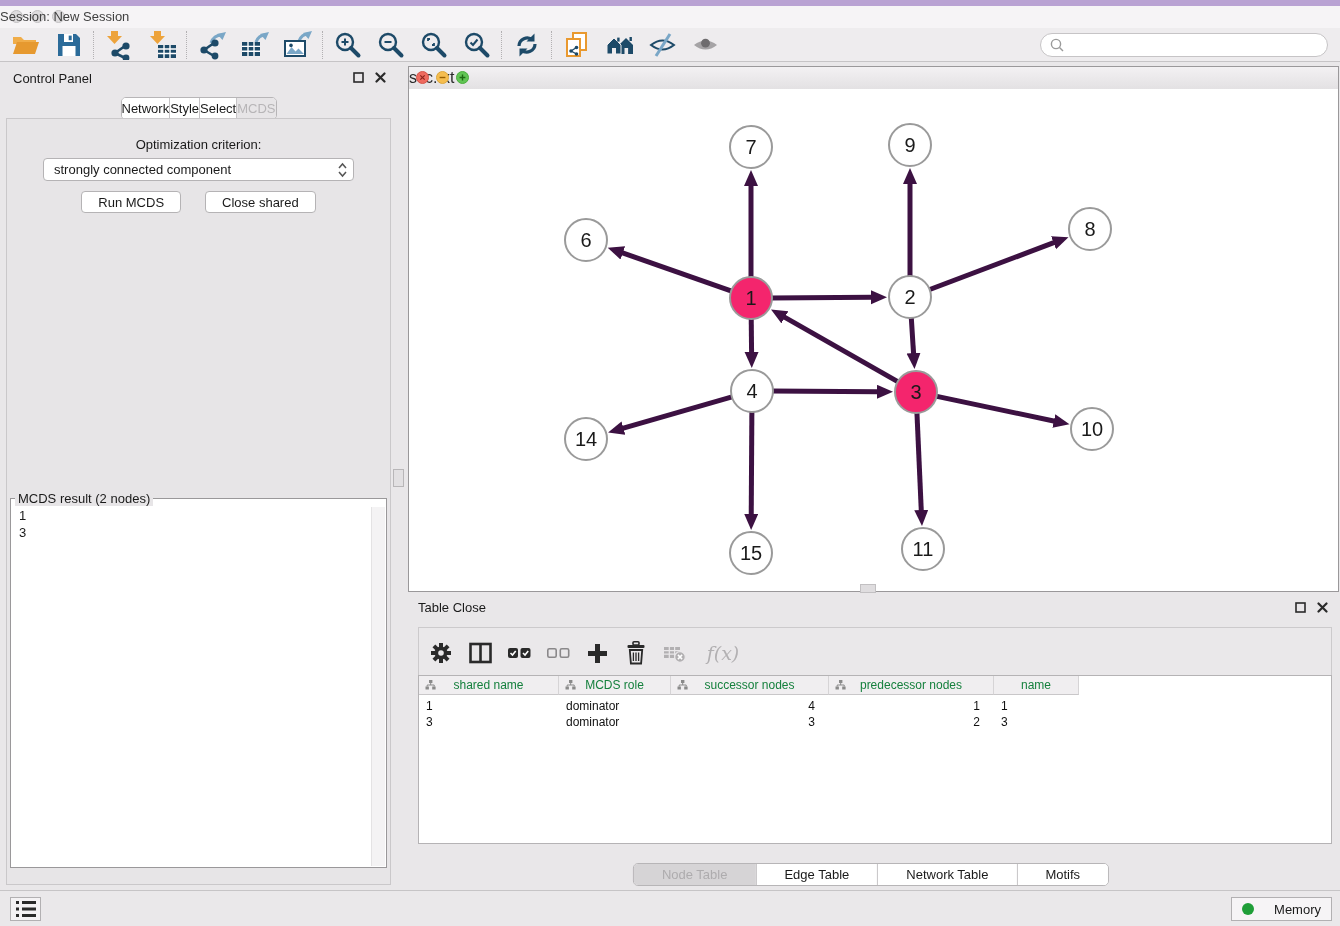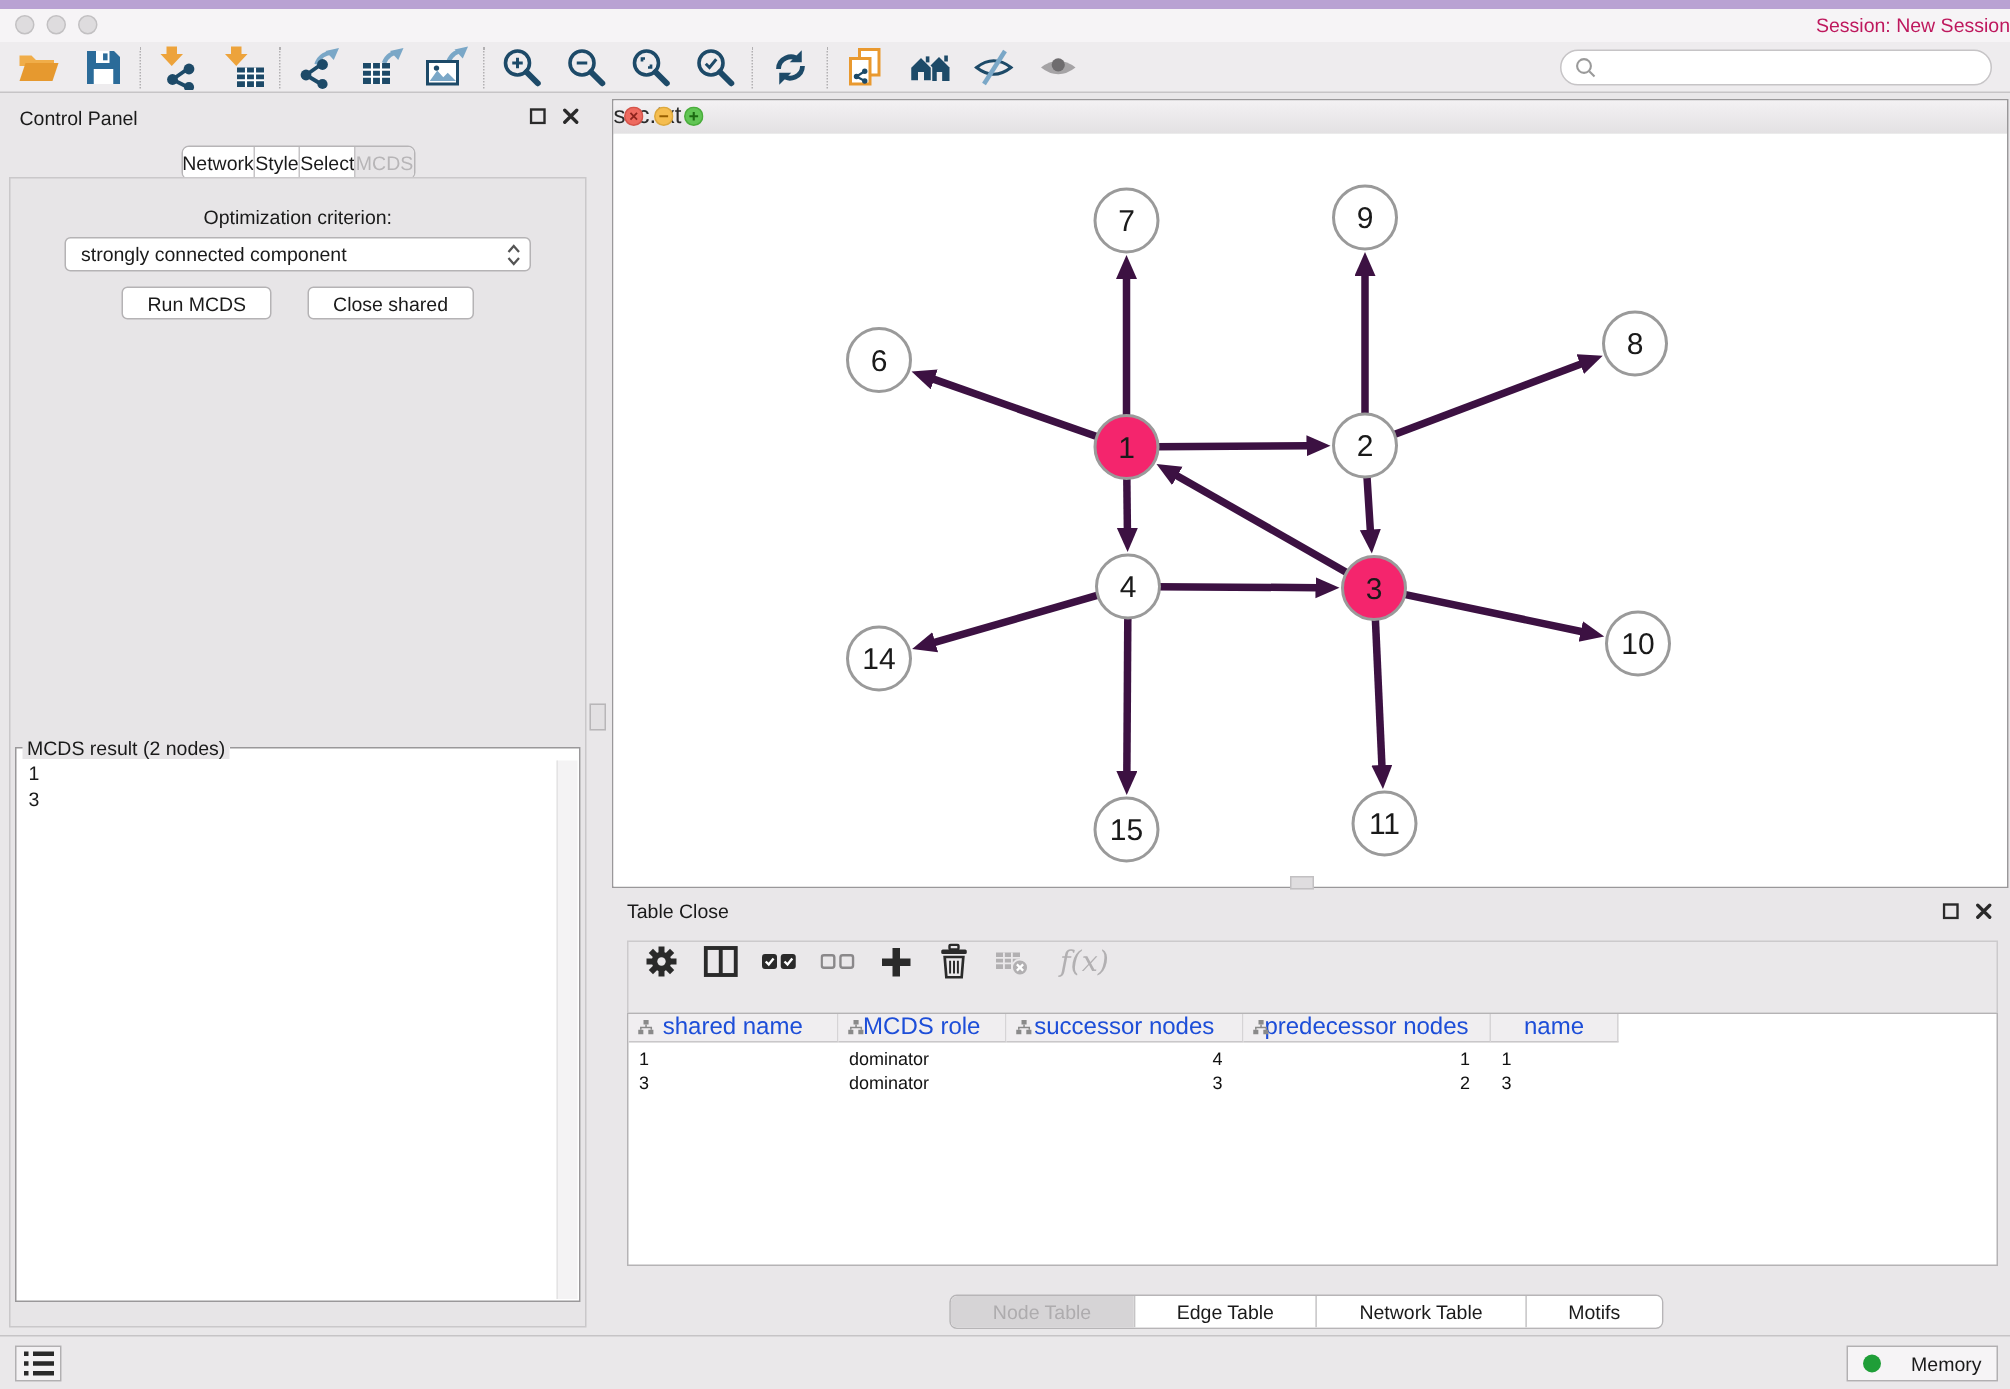--- a/index.html
+++ b/index.html
@@ -3,21 +3,21 @@
 <meta charset="utf-8">
 <style>
   html,body{margin:0;padding:0;background:#d8d6d8}
   #app{position:relative;width:1340px;height:926px;background:#e9e7e9;
        font-family:"Liberation Sans",sans-serif;overflow:hidden;color:#1a1a1a}
   svg{display:block}
 
   
   .mac-strip{position:absolute;top:0;left:0;right:0;height:6px;background:#b9a2d3}
   .mac-titlebar{position:absolute;top:6px;left:0;right:0;height:22px;background:#f6f4f6;border-bottom:1px solid #d2d0d2}
-  .mac-title{position:absolute;width:100%;text-align:right;top:3px;font-size:13px;color:#be185d}
+  .mac-title{position:absolute;width:100%;text-align:left;top:3px;font-size:13px;color:#404040}
   .mac-lights{position:absolute;left:10px;top:4px;display:flex;gap:8px}
   .mac-light{width:13px;height:13px;border-radius:50%;background:#dedcde;border:1px solid #c2c0c2;box-sizing:border-box}
 
   
   .toolbar{position:absolute;top:28px;left:0;right:0;height:34px;background:#eeecee;
            border-bottom:1px solid #c6c4c6;display:flex;align-items:center;padding:0 4px;box-sizing:border-box}
   .tb-btn{width:43px;height:30px;display:flex;align-items:center;justify-content:center;flex:0 0 auto}
   .tb-sep{width:0;height:28px;border-left:1px dotted #b2b0b2;margin:0 3px;flex:0 0 auto}
   .tb-search{margin-left:auto;margin-right:8px;width:288px;height:24px;background:#fff;border:1px solid #c6c4c6;
              border-radius:12px;display:flex;align-items:center;padding:0 9px;gap:6px;box-sizing:border-box}
@@ -54,27 +54,27 @@
   .net-lights{position:absolute;left:7px;top:4px;display:flex;gap:7px}
   .net-canvas{position:absolute;left:0;top:22px;right:0;bottom:0;background:#fff;overflow:hidden}
   .v-grip{position:absolute;left:393px;top:469px;width:11px;height:18px;background:#e2e0e2;border:1px solid #b8b6b8;box-sizing:border-box}
   .h-grip{position:absolute;left:860px;top:584px;width:16px;height:9px;background:#dfdddf;border:1px solid #c2c0c2;box-sizing:border-box}
 
   
   .tp{position:absolute;left:402px;top:595px;right:0;height:296px;background:#e9e7e9}
   .tp .panel-title{left:16px;top:5px}
   .tp .panel-controls{right:12px;top:7px}
   .tp-toolbar{position:absolute;left:16px;right:8px;top:32px;height:52px;background:#eae8ea;border:1px solid #cccacc;
-              display:flex;align-items:flex-start;gap:13px;padding:0 9px;box-sizing:border-box}
+              display:flex;align-items:center;gap:13px;padding:0 9px;box-sizing:border-box}
   .tp-tool{display:flex;align-items:center;justify-content:center;width:26px;height:26px}
   .fx-label{font-family:"DejaVu Serif",serif;font-style:italic;color:#b2b0b2;font-size:19px}
   .tp-table{position:absolute;left:16px;right:8px;top:80px;height:169px;background:#fff;border:1px solid #b5b3b5;
             box-sizing:border-box;overflow:hidden}
   .thead{display:flex;height:19px}
-  .th{position:relative;font-size:16px;color:#1d4ed8;display:flex;align-items:center;justify-content:center;
+  .th{position:relative;font-size:12px;color:#15803d;display:flex;align-items:center;justify-content:center;
       background:#f0eef0;border-right:1px solid #d6d4d6;border-bottom:1px solid #c9c7c9;box-sizing:border-box}
   .th .tree{position:absolute;left:6px;top:4px}
   .c0{width:140px}.c1{width:112px}.c2{width:158px}.c3{width:165px}.c4{width:85px}
   .trow{display:flex;height:16px;font-size:12px;color:#111;align-items:center}
   .trow.first{margin-top:3px}
   .td{box-sizing:border-box;padding-left:7px;overflow:hidden;white-space:nowrap}
   .td.num{text-align:right;padding-right:14px;padding-left:0}
   .tp-tabs{position:absolute;left:50%;bottom:5px;transform:translateX(-50%)}
   .tp-tabs .seg-tab{font-size:13px;padding:0 28px}
   .seg-tab.active{background:#d6d4d6;color:#aeacae}

